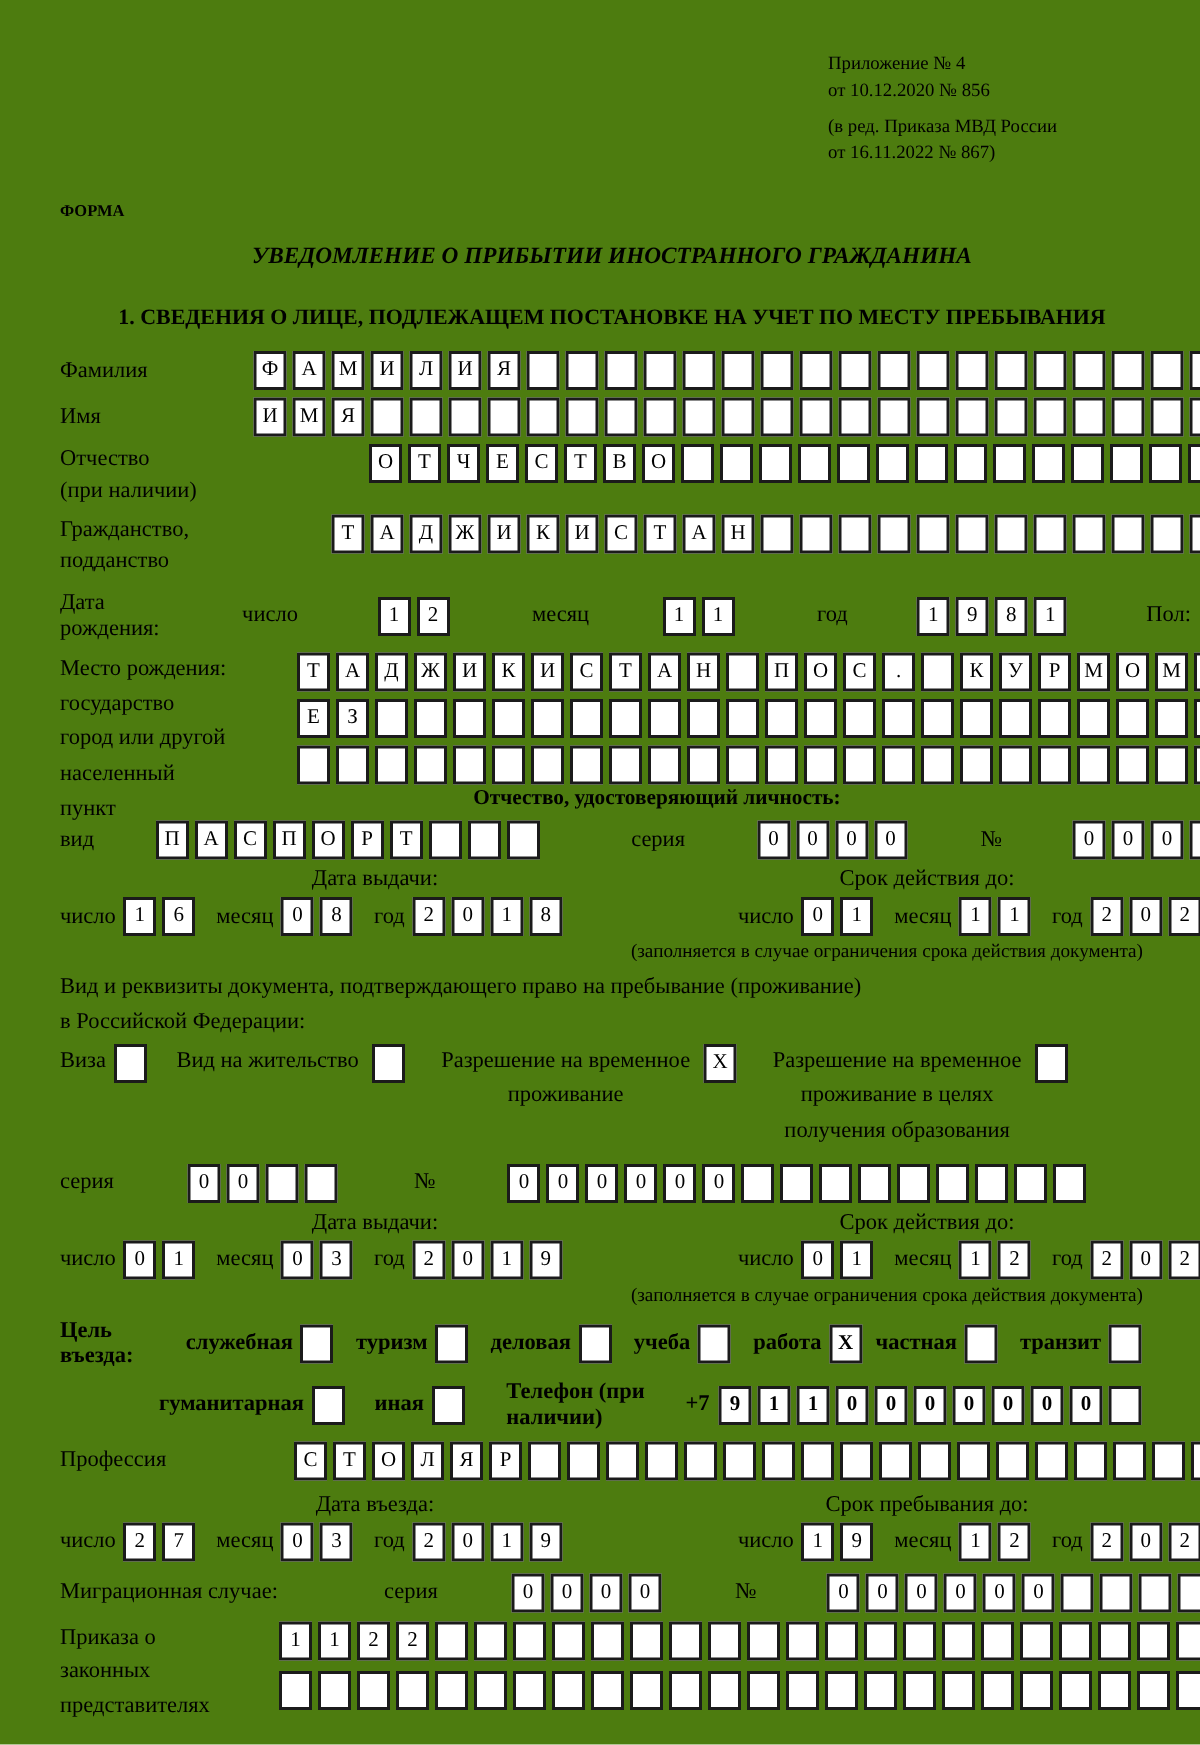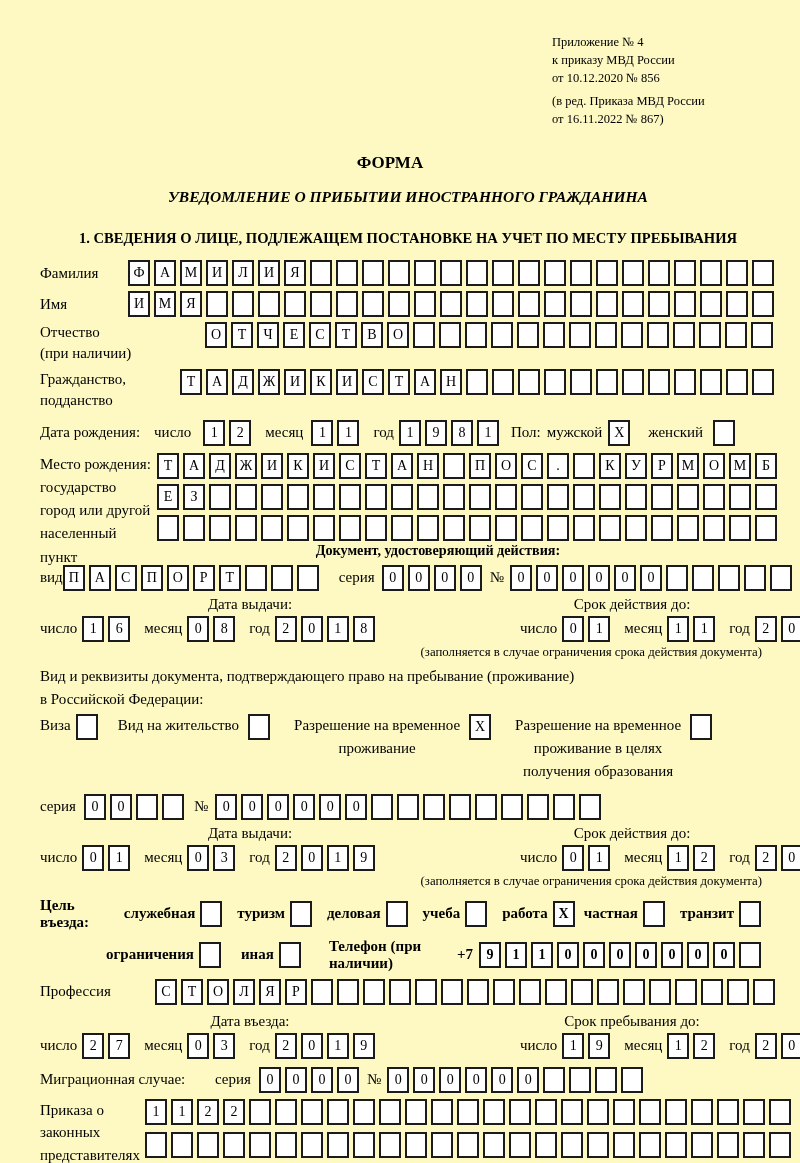--- a/index.html
+++ b/index.html
@@ -1,44 +1,44 @@
 <!DOCTYPE html>
 <html><head>
 <meta charset="utf-8">
 <style>
   * { box-sizing: border-box; }
   html,body { margin:0; padding:0; background:#fff; }
   .page {
-    width:800px; height:1163px; margin:0 auto; background:#fef9c3; color:#000;
+    width:800px; height:1163px; margin:0 auto; background:#4d7c0f; color:#000;
     font-family:"Liberation Serif", serif; padding:34px 24px 10px 40px;
     overflow:hidden; position:relative;
   }
   .appendix { margin-left:512px; font-size:12.5px; line-height:1.42; }
   .appendix .gap { height:6px; }
-  .forma { text-align:center; padding-right:36px; font-weight:bold; font-size:17px; margin-top:24px; }
+  .forma { text-align:left; padding-right:36px; font-weight:bold; font-size:11px; margin-top:24px; }
   .title { text-align:center; font-weight:bold; font-size:15.5px; margin-top:12px; line-height:1.6;font-style:italic; }
   .blank-line { display:inline-block; width:48px; border-bottom:2px solid #333; height:13px; margin-left:10px; }
   .sec { text-align:center; font-weight:bold; font-size:14.6px; margin-top:20px; margin-bottom:13px; }
 
   .lbl { font-size:15px; }
   .cells { display:flex; flex-wrap:nowrap; }
   .cell {
     width:22px; height:26px; border:2px solid #1b1b1b; margin-right:4px;
     display:inline-flex; align-items:center; justify-content:center;
     font-size:14px; flex:none; background:#fff;
   }
-  .frow { display:flex; align-items:flex-start; margin-bottom:5px; }
+  .frow { display:flex; align-items:flex-start; margin-bottom:5px;gap:41px; }
   .frow.center { align-items:center; }
   .flabel { font-size:15px; line-height:1.4; flex:none; }
   .pt3 { padding-top:3px; }
   .mr10 { margin-right:10px; }
 
   .doc-heading { text-align:center; font-weight:bold; font-size:14.2px; margin:4px 0 6px 60px; }
 
-  .twocol { display:flex; margin-bottom:3px;gap:28px; }
+  .twocol { display:flex; margin-bottom:3px; }
   .col-l { width:420px; flex:none; }
   .col-r { flex:1; }
   .dl-label { text-align:center; font-size:15px; }
   .dategroup { display:flex; align-items:center; }
   .dategroup .lbl { margin-right:5px; }
   .dategroup .cells { margin-right:10px; }
   .note-r { text-align:right; font-size:12.8px; padding-right:14px; margin-bottom:8px; }
   .plain { font-size:15px; margin-bottom:6px; }
 
   .opt-row { display:flex; align-items:flex-start; margin:6px 0 10px 0; }
@@ -53,21 +53,20 @@
   .labelcol { display:flex; flex-direction:column; }
   .cellrows .cells { margin-bottom:5px; }
 </style>
 </head>
 <body>
 
 <div class="page">
 
   <div class="appendix">
     <div>Приложение № 4</div>
-    <div>к приказу МВД России</div>
     <div>от 10.12.2020 № 856</div>
     <div class="gap"></div>
     <div>(в ред. Приказа МВД России</div>
     <div>от 16.11.2022 № 867)</div>
   </div>
 
   <div class="forma">ФОРМА</div>
 
   <div class="title">
     <div>УВЕДОМЛЕНИЕ О ПРИБЫТИИ ИНОСТРАННОГО ГРАЖДАНИНА</div>
@@ -312,21 +311,21 @@
           <span class="cell"></span>
           <span class="cell"></span>
           <span class="cell"></span>
           <span class="cell"></span>
           <span class="cell"></span>
           <span class="cell"></span>
         </div>
     </div>
   </div>
 
-  <div class="doc-heading" style="margin-top:-32px">Документ, удостоверяющий действия:</div>
+  <div class="doc-heading" style="margin-top:-32px">Отчество, удостоверяющий личность:</div>
 
   <div class="frow center">
     <span class="lbl" style="width:62px">вид</span>
     <span class="cells" style="margin-right:16px">
         <span class="cell">П</span>
         <span class="cell">А</span>
         <span class="cell">С</span>
         <span class="cell">П</span>
         <span class="cell">О</span>
         <span class="cell">Р</span>
@@ -547,21 +546,21 @@
     <span class="cells">
         <span class="cell"></span>
       </span>
     <span class="lbl">транзит</span>
     <span class="cells">
         <span class="cell"></span>
       </span>
   </div>
 
   <div class="purpose-row" style="padding-left:66px">
-    <span class="lbl">ограничения</span>
+    <span class="lbl">гуманитарная</span>
     <span class="cells" style="margin-right:16px">
         <span class="cell"></span>
       </span>
     <span class="lbl">иная</span>
     <span class="cells" style="margin-right:24px">
         <span class="cell"></span>
       </span>
     <span class="lbl" style="margin-right:18px">Телефон (при наличии)</span>
     <span class="lbl" style="margin-right:6px">+7</span>
     <span class="cells">

